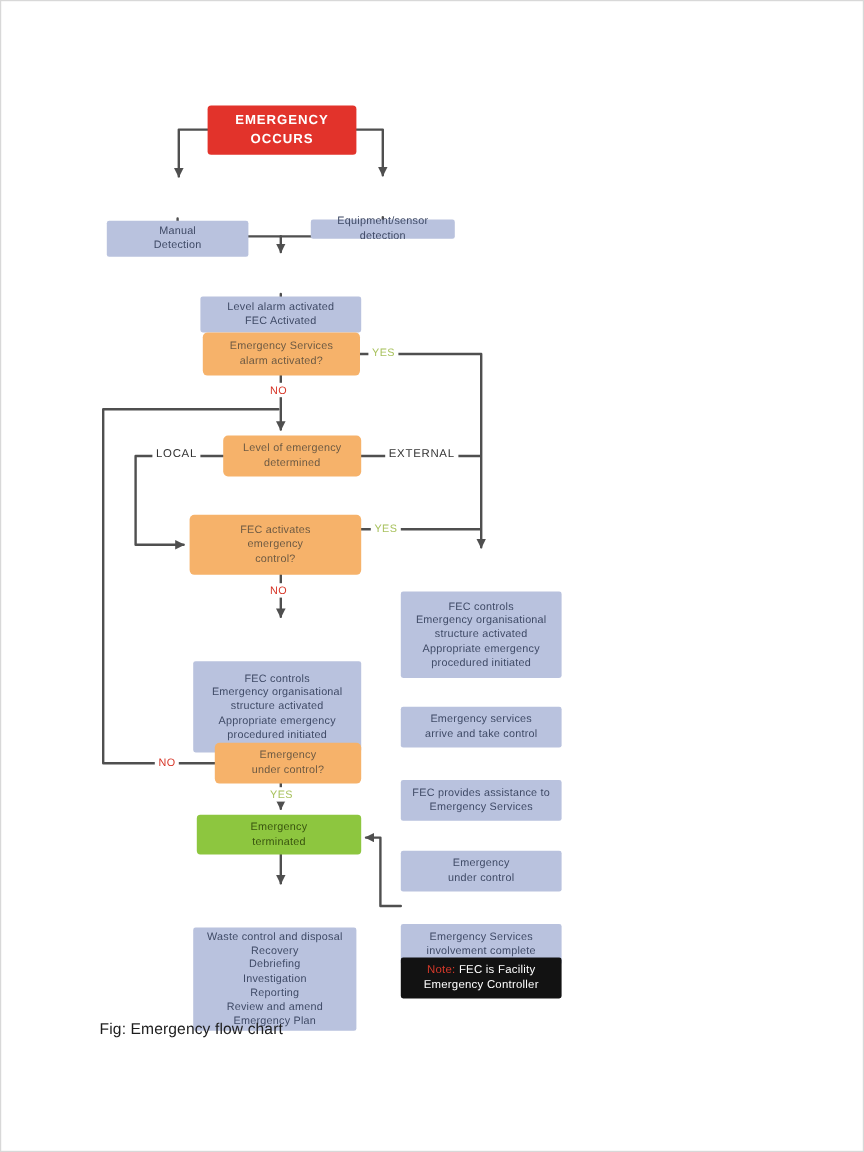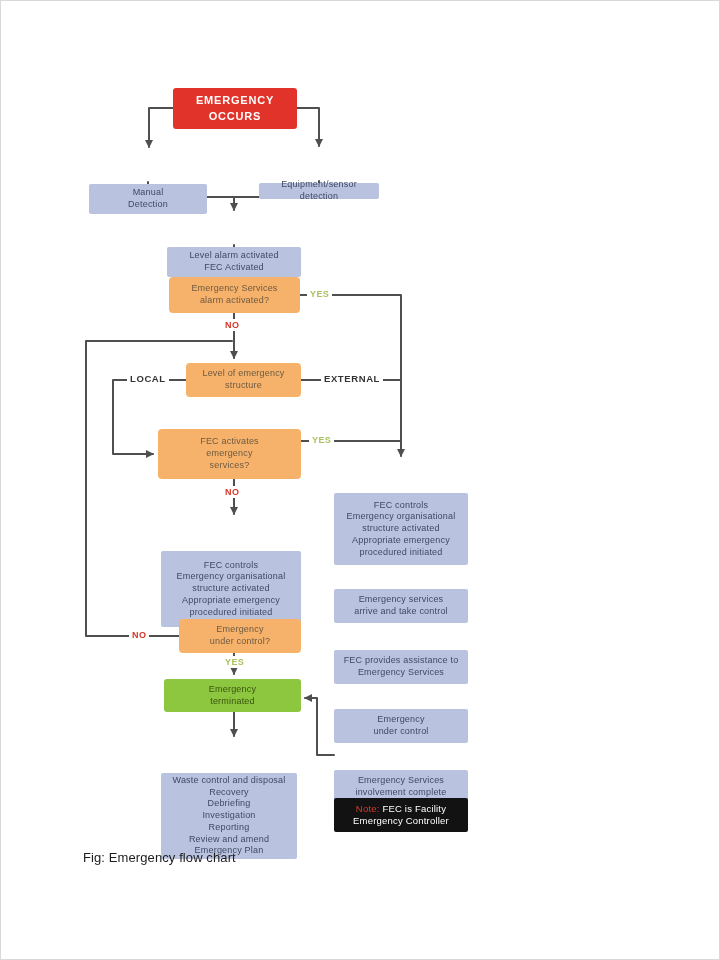--- a/index.html
+++ b/index.html
@@ -14,21 +14,21 @@
     text-align:center;white-space:pre-line;box-sizing:border-box;
     font-size:9px;line-height:1.3;border-radius:2px;letter-spacing:.2px;
   }
   .node.red{background:#e2332b;color:#ffffff;font-weight:bold;font-size:11px;letter-spacing:.8px;line-height:1.45;border-radius:3px;}
   .node.blue{background:#b9c2de;color:#3f4a66;margin-top:32px;}
   .node.orange{background:#f6b26a;color:#6d5a43;border-radius:4px;}
   .node.green{background:#8dc63f;color:#39540f;border-radius:3px;}
   .node.black{background:#121212;color:#ffffff;font-weight:normal;font-size:9.5px;border-radius:2px;}
   .note-prefix{color:#d93a2b;}
   .edge-label{
-    position:absolute;background:#ffffff;padding:0 3px;font-size:9px;font-weight:bold;
+    position:absolute;background:#ffffff;padding:0 3px;font-size:9px;font-weight:normal;
     letter-spacing:.4px;line-height:12px;
   }
   .lbl-yes{color:#a9c25f;}
   .lbl-no{color:#d63426;}
   .lbl-route{color:#333333;font-size:9.5px;letter-spacing:.6px;margin-left:12px;}
   .caption{
     position:absolute;left:82px;top:849px;font-size:13px;color:#1d1d1d;
     font-weight:400;letter-spacing:.1px;
   }
 </style>
@@ -70,24 +70,24 @@
 OCCURS</div>
 <div class="node blue" style="left:88px;top:151px;width:118px;height:30px">Manual
 Detection</div>
 <div class="node blue" style="left:258px;top:150px;width:120px;height:16px">Equipment/sensor
 detection</div>
 <div class="node blue" style="left:166px;top:214px;width:134px;height:30px">Level alarm activated
 FEC Activated</div>
 <div class="node orange" style="left:168px;top:276px;width:131px;height:36px">Emergency Services
 alarm activated?</div>
 <div class="node orange" style="left:185px;top:362px;width:115px;height:34px">Level of emergency
-structure</div>
+determined</div>
 <div class="node orange" style="left:157px;top:428px;width:143px;height:50px">FEC activates
 emergency
-services?</div>
+control?</div>
 <div class="node blue" style="left:160px;top:518px;width:140px;height:76px">FEC controls
 Emergency organisational
 structure activated
 Appropriate emergency
 procedured initiated</div>
 <div class="node orange" style="left:178px;top:618px;width:122px;height:34px">Emergency
 under control?</div>
 <div class="node green" style="left:163px;top:678px;width:137px;height:33px">Emergency
 terminated</div>
 <div class="node blue" style="left:160px;top:740px;width:136px;height:86px">Waste control and disposal

